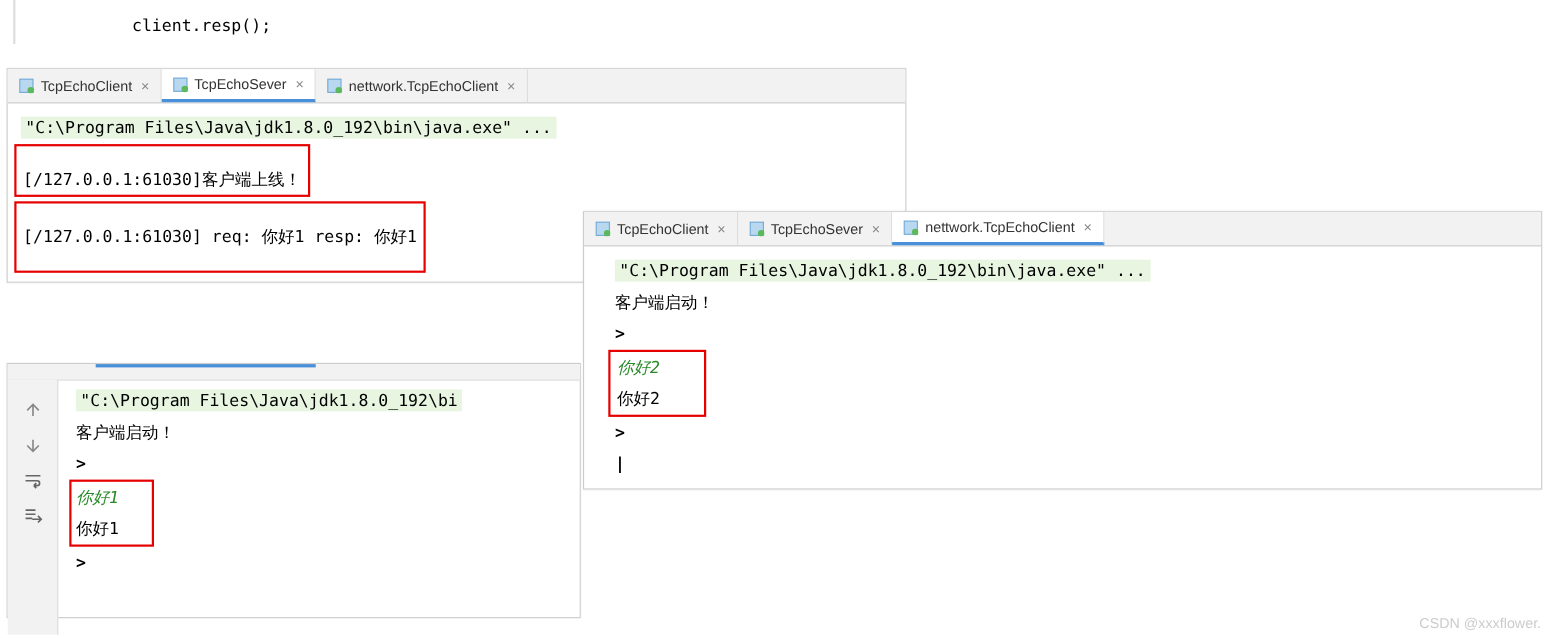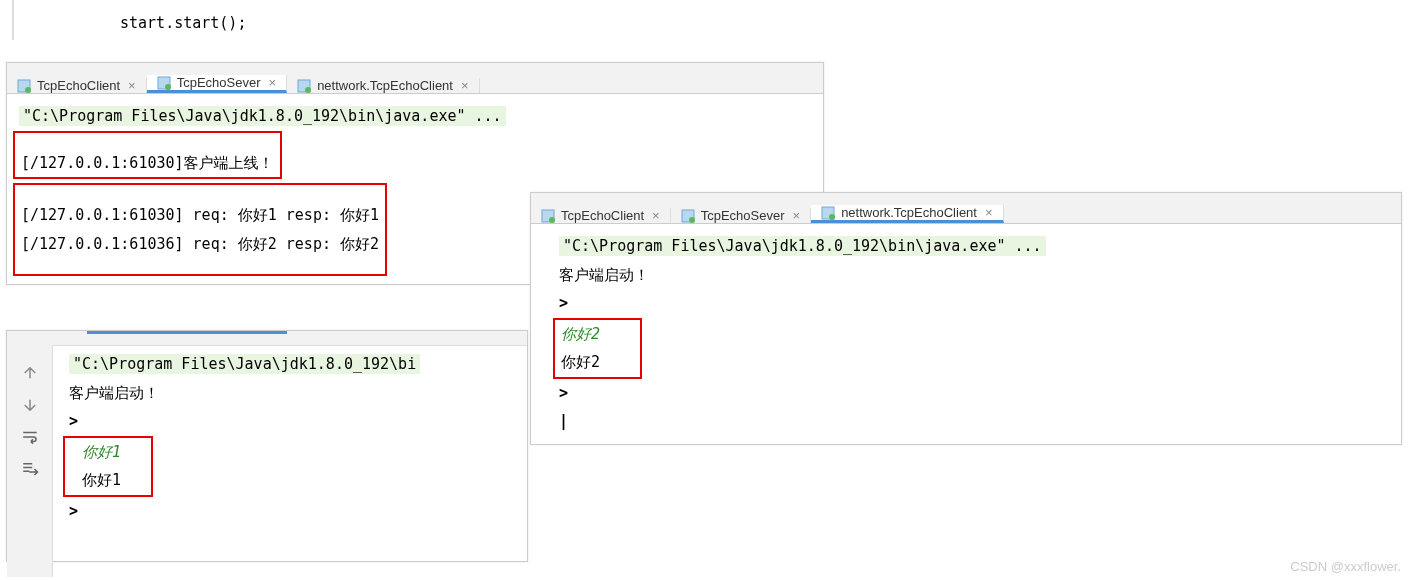--- a/index.html
+++ b/index.html
@@ -1,38 +1,38 @@
 <!DOCTYPE html>
 <html><head>
 <meta charset="utf-8">
 <style>
 body { margin:0; font-family: Menlo,Consolas,monospace; font-size:14px; background:#fff; color:#000; position:relative; width:1413px; height:580px; overflow:hidden;}
 .code-line { font-family: Consolas,Monaco,monospace; font-size:15px; color:#000; position:absolute; left:120px; top:14px; }
-.tab-bar { display:flex; background:#f2f2f2; height:30px; border-bottom:1px solid #ccc;align-items:flex-end; }
+.tab-bar { display:flex; background:#f2f2f2; height:30px; border-bottom:1px solid #ccc; }
 .tab { display:flex; align-items:center; padding:0 10px; border-right:1px solid #ddd; cursor:pointer; font-family: Arial,sans-serif; font-size:13px; color:#333; }
 .tab.active { background:#fff; border-bottom:3px solid #4a90d9; }
 .tab-icon { width:14px; height:14px; margin-right:6px; position:relative; }
 .tab-icon svg { width:14px; height:14px; }
 .tab-close { margin-left:8px; color:#888; font-family:Arial;}
 .tab-label { white-space:nowrap; }
 .console { font-family: Consolas,Monaco,monospace; font-size:15px; line-height:1.9; padding:8px 12px; }
 .cmd { background:#e8f5e1; padding:1px 4px; }
 .green-ital { color:#2a8a2a; font-style:italic; }
 .red-box { border:2px solid #e60000; }
 .panel { background:#fff; border:1px solid #ccc; position:absolute; box-shadow:0 0 2px rgba(0,0,0,0.1);}
 .gutter { position:absolute; left:0; top:0; width:45px; background:#f2f2f2; border-right:1px solid #ddd; display:flex; flex-direction:column; align-items:center; gap:8px; padding-top:16px;}
 .gutter-btn { width:24px; height:24px; display:flex; align-items:center; justify-content:center; color:#666; cursor:pointer; }
 .gutter-btn svg{width:18px;height:18px;}
 .watermark { position:absolute; right:12px; bottom:6px; color:#ccc; font-family:Arial; font-size:13px;}
 .prompt { font-weight:bold;}
 </style>
 </head>
 <body>
 
-<div class="code-line">start.start();</div>
+<div class="code-line">client.resp();</div>
 <div style="position:absolute;left:12px;top:0;width:2px;height:40px;background:#ddd"></div>
 
 <div class="panel" style="left:6px; top:62px; width:816px;">
   <div class="tab-bar">
     <div class="tab">
       <span class="tab-icon"><svg viewBox="0 0 14 14">
             <rect x="1" y="1" width="12" height="12" fill="#b8d8f0" stroke="#6fa8d6"></rect>
             <circle cx="11" cy="11" r="3" fill="#5cb85c"></circle>
           </svg></span>
       <span class="tab-label">TcpEchoClient</span>
@@ -56,21 +56,20 @@
     </div>
   </div>
   <div class="console">
     <div><span class="cmd">"C:\Program Files\Java\jdk1.8.0_192\bin\java.exe" ...</span></div>
     <div class="red-box" style="display:inline-block; padding:16px 6px 0 0; margin-left:-6px;">
       <div style="padding-left:6px">[/127.0.0.1:61030]客户端上线！</div>
     </div>
     <div style="height:4px"></div>
     <div class="red-box" style="display:inline-block; padding:16px 6px; margin-left:-6px;">
       <div>[/127.0.0.1:61030] req: 你好1 resp: 你好1</div>
-      <div>[/127.0.0.1:61036] req: 你好2 resp: 你好2</div>
     </div>
   </div>
 </div>
 
 <div class="panel" style="left:6px; top:330px; width:520px; height:230px;">
   <div style="height:14px;background:#f2f2f2;border-bottom:1px solid #ddd">
     <div style="position:absolute;left:80px;top:0;width:200px;height:3px;background:#4a90d9"></div>
   </div>
   <div class="gutter" style="top:14px; height:216px;">
     <div class="gutter-btn">
@@ -91,21 +90,21 @@
     <div class="gutter-btn">
         <svg viewBox="0 0 24 24" fill="none" stroke="#666" stroke-width="2">
           <path d="M3 5h12M3 10h12M3 15h8m7-3l4 4-4 4m4-4H11"></path>
         </svg>
       </div>
   </div>
   <div class="console" style="margin-left:50px; padding-top:4px;">
     <div><span class="cmd">"C:\Program Files\Java\jdk1.8.0_192\bi</span></div>
     <div>客户端启动！</div>
     <div class="prompt">&gt;</div>
-    <div class="red-box" style="display:inline-block; padding:0 30px 0 17px; margin-left:-6px;">
+    <div class="red-box" style="display:inline-block; padding:0 30px 0 4px; margin-left:-6px;">
       <div class="green-ital">你好1</div>
       <div>你好1</div>
     </div>
     <div class="prompt">&gt;</div>
   </div>
 </div>
 
 <div class="panel" style="left:530px; top:192px; width:870px;">
   <div class="tab-bar">
     <div class="tab">

